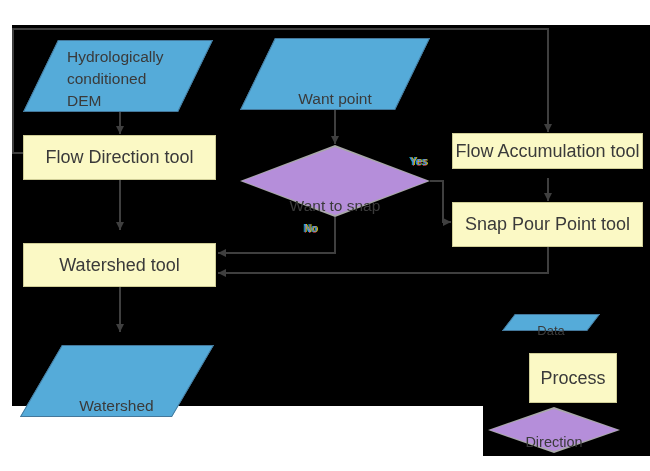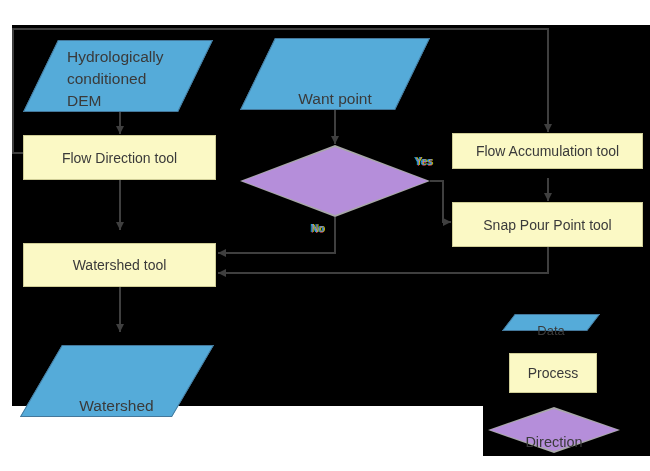--- a/index.html
+++ b/index.html
@@ -21,38 +21,38 @@
   }
   .pshape{
     position:absolute;top:0;height:100%;
     transform-origin:top left;
     box-sizing:border-box;
   }
   .blue-fill{background:#55abd9;border:1px solid #44789b;}
   .box{
     background:#fbf9c5;border:1px solid #cfcd96;box-sizing:border-box;
     display:flex;align-items:center;justify-content:center;
-    font-size:14px;color:#3a3a3a;
+    font-size:18px;color:#3a3a3a;
   }
   .diamond-outer{
     position:absolute;left:0;top:0;width:100%;height:100%;
     background:#a8a8a8;
     clip-path:polygon(50% 0,100% 50%,50% 100%,0 50%);
   }
   .diamond-inner{
     position:absolute;left:2px;top:2px;right:2px;bottom:2px;
     background:#b58eda;
     clip-path:polygon(50% 0,100% 50%,50% 100%,0 50%);
   }
   .dem-label{align-items:flex-start;text-align:left;padding-left:44px;box-sizing:border-box;}
   .edge-label{
     position:absolute;z-index:4;font-size:10px;letter-spacing:0.5px;
     color:#7d7dd8;
     text-shadow:1px 0 #d8d800,-1px 0 #00b8d8,0 1px #c04040;
-    text-align:center;width:28px;
+    text-align:left;width:28px;
   }
   .legend-label{font-size:13px;line-height:14px;}
   #legend-decision .nlabel{font-size:14.5px;}
 </style>
 </head>
 <body>
 
 <div class="canvas-bg" id="main-canvas"></div>
 <div class="canvas-bg" id="legend-patch"></div>
 
@@ -98,41 +98,42 @@
 </div>
 
 <div class="node box" style="left:452px;top:202px;width:191px;height:45px">
   <span>Snap Pour Point tool</span>
 </div>
 
 <div class="node" style="left:240px;top:145px;width:190px;height:72px">
   <div class="diamond-outer"></div>
   <div class="diamond-inner"></div>
   <div class="nlabel">
+    <span>Want to snap</span>
   </div>
 </div>
 
 <div class="node box" style="left:23px;top:243px;width:193px;height:44px">
   <span>Watershed tool</span>
 </div>
 
 <div class="node" style="left:20px;top:345px;width:193px;height:72px">
   <div class="pshape blue-fill" style="left:42px;width:152px;transform:skewX(-30.3deg)"></div>
   <div class="nlabel">Watershed</div>
 </div>
 
 <div class="edge-label" style="left:410px;top:156px">Yes</div>
 <div class="edge-label" style="left:304px;top:223px">No</div>
 
 <div class="node" style="left:502px;top:314px;width:98px;height:17px" id="legend-data">
   <div class="pshape blue-fill" style="left:13px;width:85px;transform:skewX(-37.4deg)"></div>
   <div class="nlabel legend-label">Data</div>
 </div>
 
-<div class="node box" style="left:509px;top:353px;width:88px;height:40px" id="legend-process">
+<div class="node box" style="left:529px;top:353px;width:88px;height:50px" id="legend-process">
   <span>Process</span>
 </div>
 
 <div class="node" style="left:488px;top:407px;width:132px;height:46px" id="legend-decision">
   <div class="diamond-outer"></div>
   <div class="diamond-inner"></div>
   <div class="nlabel">Direction</div>
 </div>
 
 </body></html>

